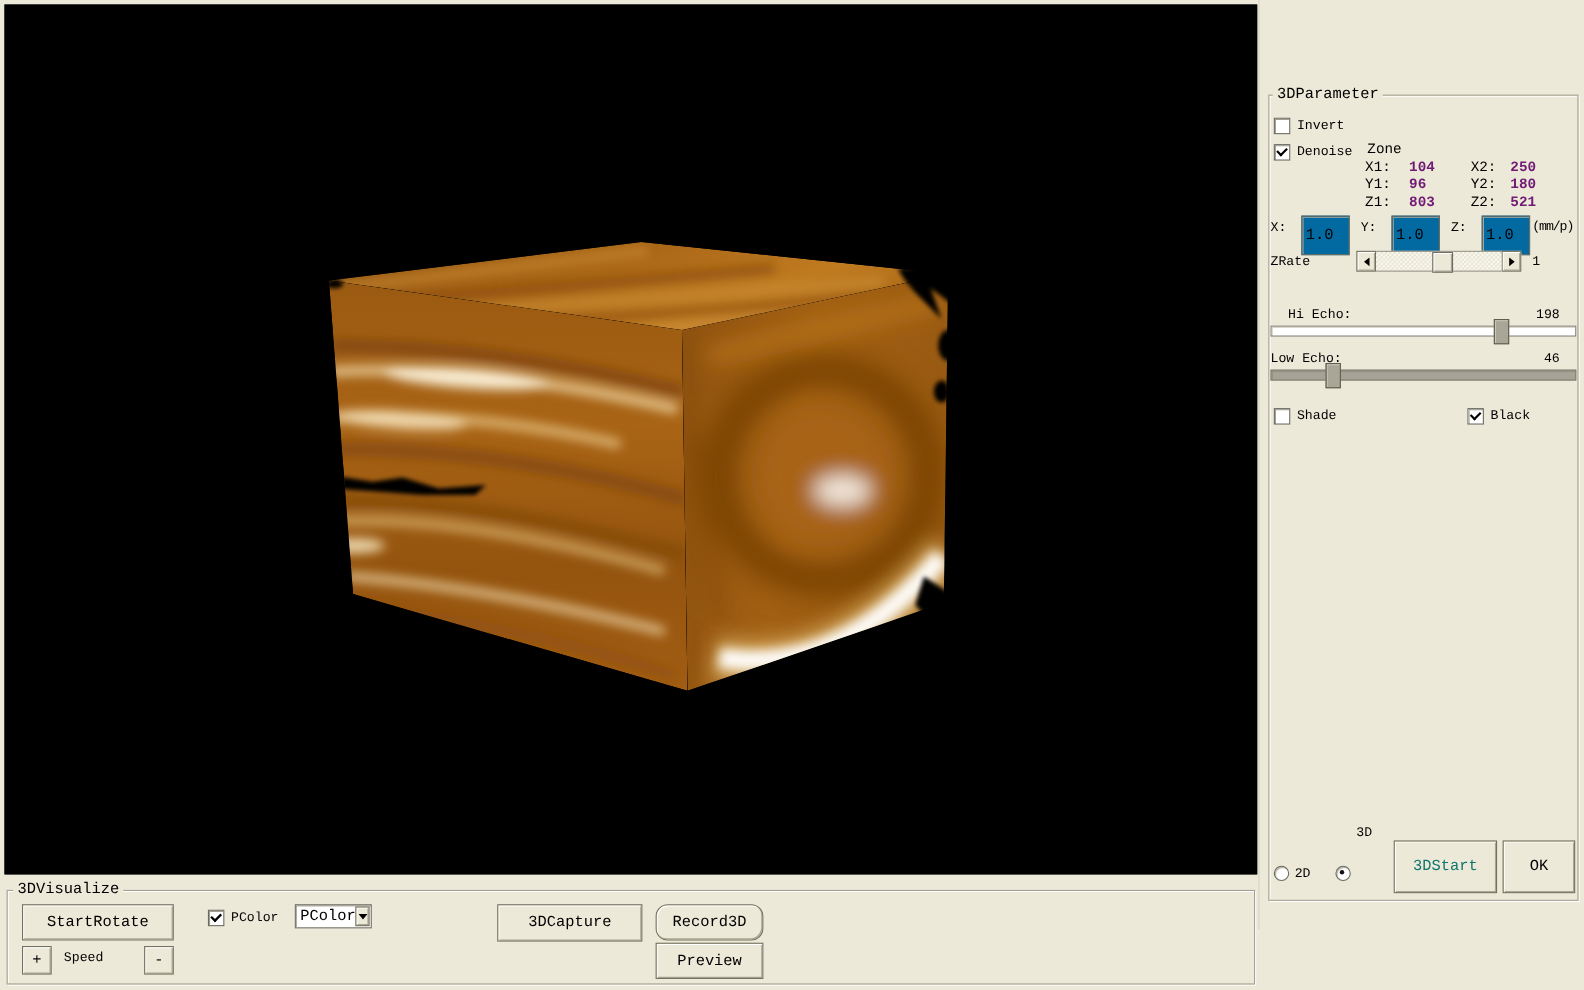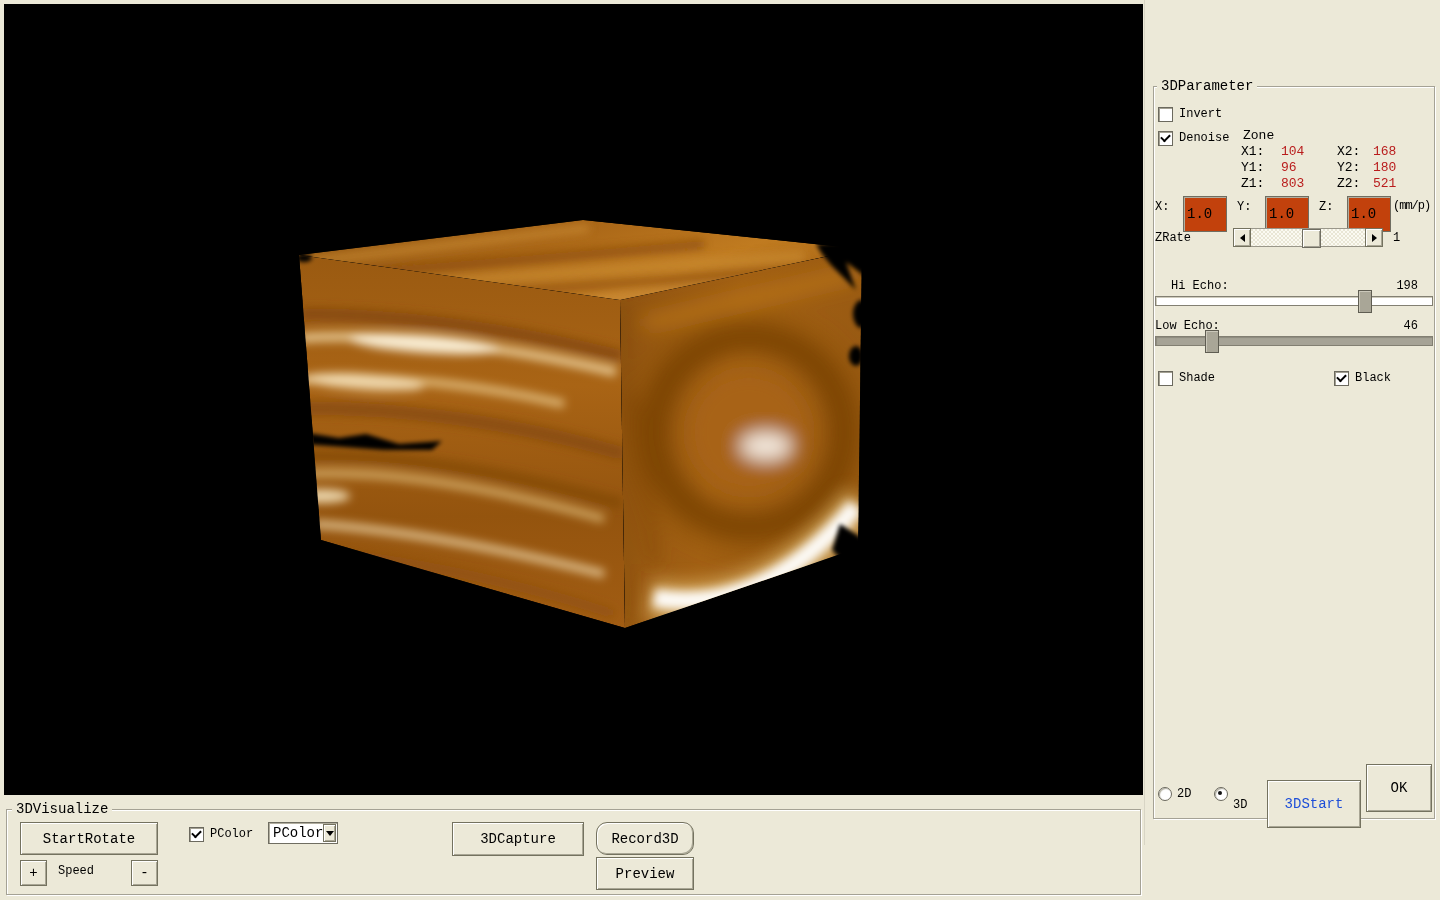--- a/index.html
+++ b/index.html
@@ -8,26 +8,26 @@
 
   
   .viewport{position:absolute;left:4px;top:4px;width:1139px;height:791px;background:#000;}
   .viewport svg{position:absolute;left:0;top:0;}
 
   
   .gb{position:absolute;border:1px solid #a5a295;box-shadow:inset 1px 1px 0 #fff,1px 1px 0 #fff;}
   .gb-label{position:absolute;background:#ece9d8;padding:0 4px;font-size:14px;line-height:15px;white-space:nowrap;}
   .lbl{position:absolute;font-size:12px;line-height:15px;white-space:nowrap;}
   .sm{font-size:13px;margin-top:26px;}
-  .blue{color:#b91c1c;}
+  .blue{color:#701a75;font-weight:bold;}
   .btn{position:absolute;display:flex;align-items:center;justify-content:center;font-size:14px;
        background:#ece9d8;border:1px solid #74725f;
        box-shadow:inset 1px 1px 0 #ffffff,inset -1px -1px 0 #a9a695;cursor:default;}
-  .btn.disabled{color:#1d4ed8;margin-top:16px;}
-  .edit{position:absolute;font-family:inherit;font-size:14px;padding:17px 3px;background:#c2410c;border:1px solid #6f6d61;
+  .btn.disabled{color:#0f766e;}
+  .edit{position:absolute;font-family:inherit;font-size:14px;padding:17px 3px;background:#0369a1;border:1px solid #6f6d61;
         box-shadow:inset 1px 1px 0 #b1ae9f;outline:none;box-sizing:border-box;}
   .cb{position:absolute;width:13px;height:13px;background:#fff;border:1px solid #6b695e;
       box-shadow:inset 1px 1px 0 #a3a092;}
   .cb.on::after{content:"";position:absolute;left:2px;top:2px;width:7px;height:4px;
       border-left:2px solid #000;border-bottom:2px solid #000;transform:rotate(-45deg);}
   .radio{position:absolute;width:12px;height:12px;border-radius:50%;background:#fff;border:1px solid #6b695e;
       box-shadow:inset 1px 1px 1px #b3b0a1;}
   .radio.on::after{content:"";position:absolute;left:3px;top:3px;width:4px;height:4px;border-radius:50%;background:#111;}
 
   
@@ -175,21 +175,21 @@
     <span class="cb" style="left:13px;top:107px;"></span>
     <span class="lbl" style="left:34px;top:107px;">Invert</span>
     <span class="cb on" style="left:13px;top:131px;"></span>
     <span class="lbl" style="left:34px;top:131px;">Denoise</span>
 
     <span class="lbl sm" style="left:98px;top:102px;">Zone</span>
 
     <span class="lbl sm" style="left:96px;top:118px;">X1:</span>
     <span class="lbl sm blue" style="left:136px;top:118px;">104</span>
     <span class="lbl sm" style="left:192px;top:118px;">X2:</span>
-    <span class="lbl sm blue" style="left:228px;top:118px;">168</span>
+    <span class="lbl sm blue" style="left:228px;top:118px;">250</span>
 
     <span class="lbl sm" style="left:96px;top:134px;">Y1:</span>
     <span class="lbl sm blue" style="left:136px;top:134px;text-align:right;">96</span>
     <span class="lbl sm" style="left:192px;top:134px;">Y2:</span>
     <span class="lbl sm blue" style="left:228px;top:134px;">180</span>
 
     <span class="lbl sm" style="left:96px;top:150px;">Z1:</span>
     <span class="lbl sm blue" style="left:136px;top:150px;">803</span>
     <span class="lbl sm" style="left:192px;top:150px;">Z2:</span>
     <span class="lbl sm blue" style="left:228px;top:150px;">521</span>
@@ -231,21 +231,21 @@
     </div>
 
     <span class="cb" style="left:13px;top:371px;"></span>
     <span class="lbl" style="left:34px;top:371px;">Shade</span>
     <span class="cb on" style="left:189px;top:371px;"></span>
     <span class="lbl" style="left:210px;top:371px;">Black</span>
 
     <span class="radio" style="left:13px;top:787px;"></span>
     <span class="lbl" style="left:32px;top:787px;">2D</span>
     <span class="radio on" style="left:69px;top:787px;"></span>
-    <span class="lbl" style="left:88px;top:798px;text-align:center;">3D</span>
+    <span class="lbl" style="left:88px;top:750px;text-align:center;">3D</span>
 
     <div class="btn disabled" style="left:122px;top:764px;width:92px;height:46px;">3DStart</div>
     <div class="btn" style="left:221px;top:764px;width:64px;height:46px;">OK</div>
   </div>
 
   <div class="vis-panel">
     <div class="gb" style="left:6px;top:14px;width:1133px;height:84px;"></div>
     <span class="gb-label" style="left:12px;top:7px;">3DVisualize</span>
 
     <div class="btn" style="left:20px;top:27px;width:136px;height:31px;">StartRotate</div>

